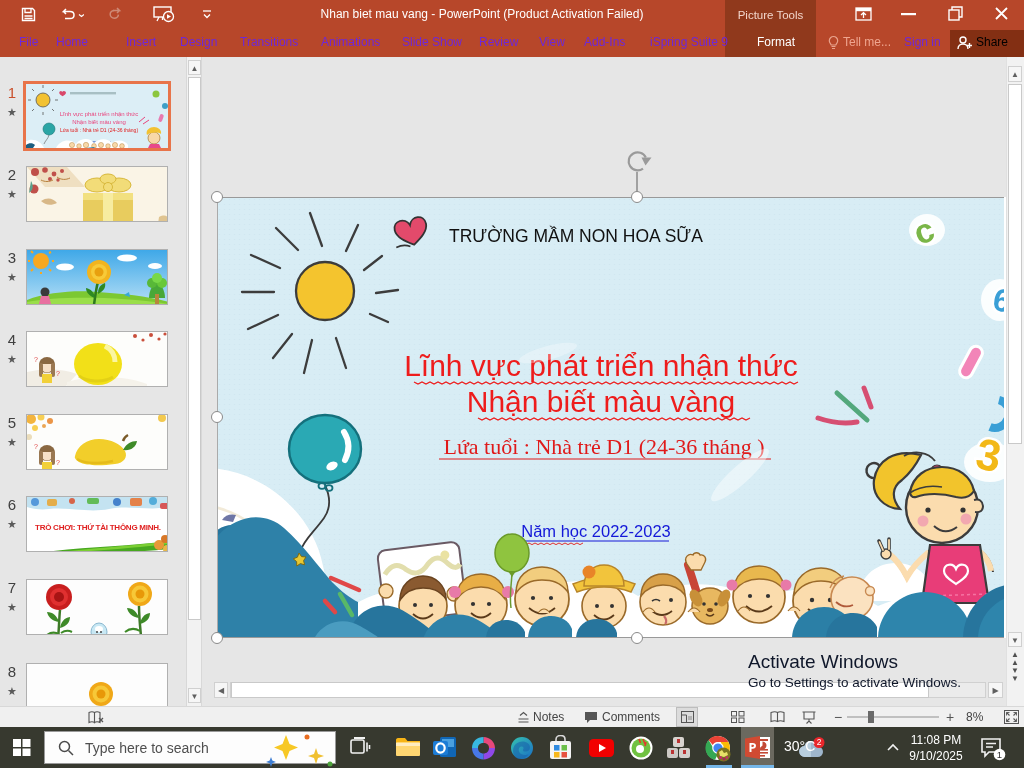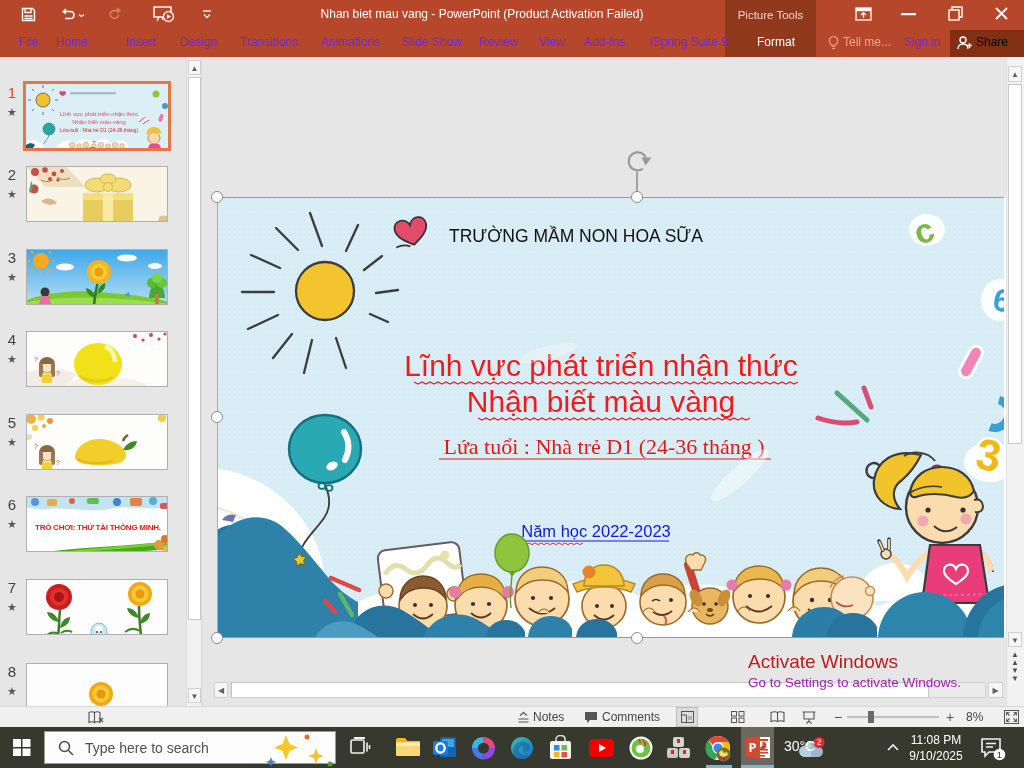--- a/index.html
+++ b/index.html
@@ -580,22 +580,22 @@
   <div class="abs sbthumb" style="left:1008px;top:84px;width:14px;height:360px;"></div>
   <div class="abs sbbtn" style="left:1008px;top:632px;width:14px;height:15px;font-size:8px;line-height:15px;">▼</div>
   <div class="abs" style="left:1008px;top:651px;width:14px;height:16px;color:#505050;font-size:8px;line-height:8px;text-align:center;">▲<br>▲</div>
   <div class="abs" style="left:1008px;top:667px;width:14px;height:16px;color:#505050;font-size:8px;line-height:8px;text-align:center;">▼<br>▼</div>
 
   <div class="abs sbbtn" style="left:214px;top:682px;width:14px;height:16px;font-size:8px;line-height:16px;">◀</div>
   <div class="abs" style="left:230px;top:682px;width:756px;height:16px;background:#ebebeb;border:1px solid #d0d0d0;"></div>
   <div class="abs sbthumb" style="left:231px;top:682px;width:698px;height:16px;"></div>
   <div class="abs sbbtn" style="left:988px;top:682px;width:15px;height:16px;font-size:8px;line-height:16px;">▶</div>
 
-  <div class="abs" style="left:748px;top:651px;font-size:19px;color:#b91c1c;">Activate Windows</div>
-  <div class="abs" style="left:748px;top:675px;font-size:13.5px;color:#a21caf;">Go to Settings to activate Windows.</div>
+  <div class="abs" style="left:748px;top:651px;font-size:19px;color:#0f172a;">Activate Windows</div>
+  <div class="abs" style="left:748px;top:675px;font-size:13.5px;color:#0f172a;">Go to Settings to activate Windows.</div>
 
   <div class="abs" id="statusbar">
     <span class="abs" style="left:8px;top:3px;margin-top:40px;">Slide 1 of 13</span>
     <svg class="abs" style="left:88px;top:3px;" width="17" height="15" viewBox="0 0 17 15">
       <path d="M1 2.5C3 1.5 5 1.5 6.5 2.5v10C5 11.5 3 11.5 1 12.5zM6.5 2.5C8 1.5 10 1.5 12 2.5v10c-2-1-4-1-5.5 0z" fill="none" stroke="#555" stroke-width="1.1"></path>
       <path d="M11 8l4 4M15 8l-4 4" stroke="#555" stroke-width="1.3"></path>
     </svg>
     <svg class="abs" style="left:517px;top:4px;" width="13" height="13" viewBox="0 0 13 13">
       <path d="M3 4.5 6.5 1.5 10 4.5M1.5 8h10M1.5 11h10" fill="none" stroke="#555" stroke-width="1.2"></path>
     </svg>

